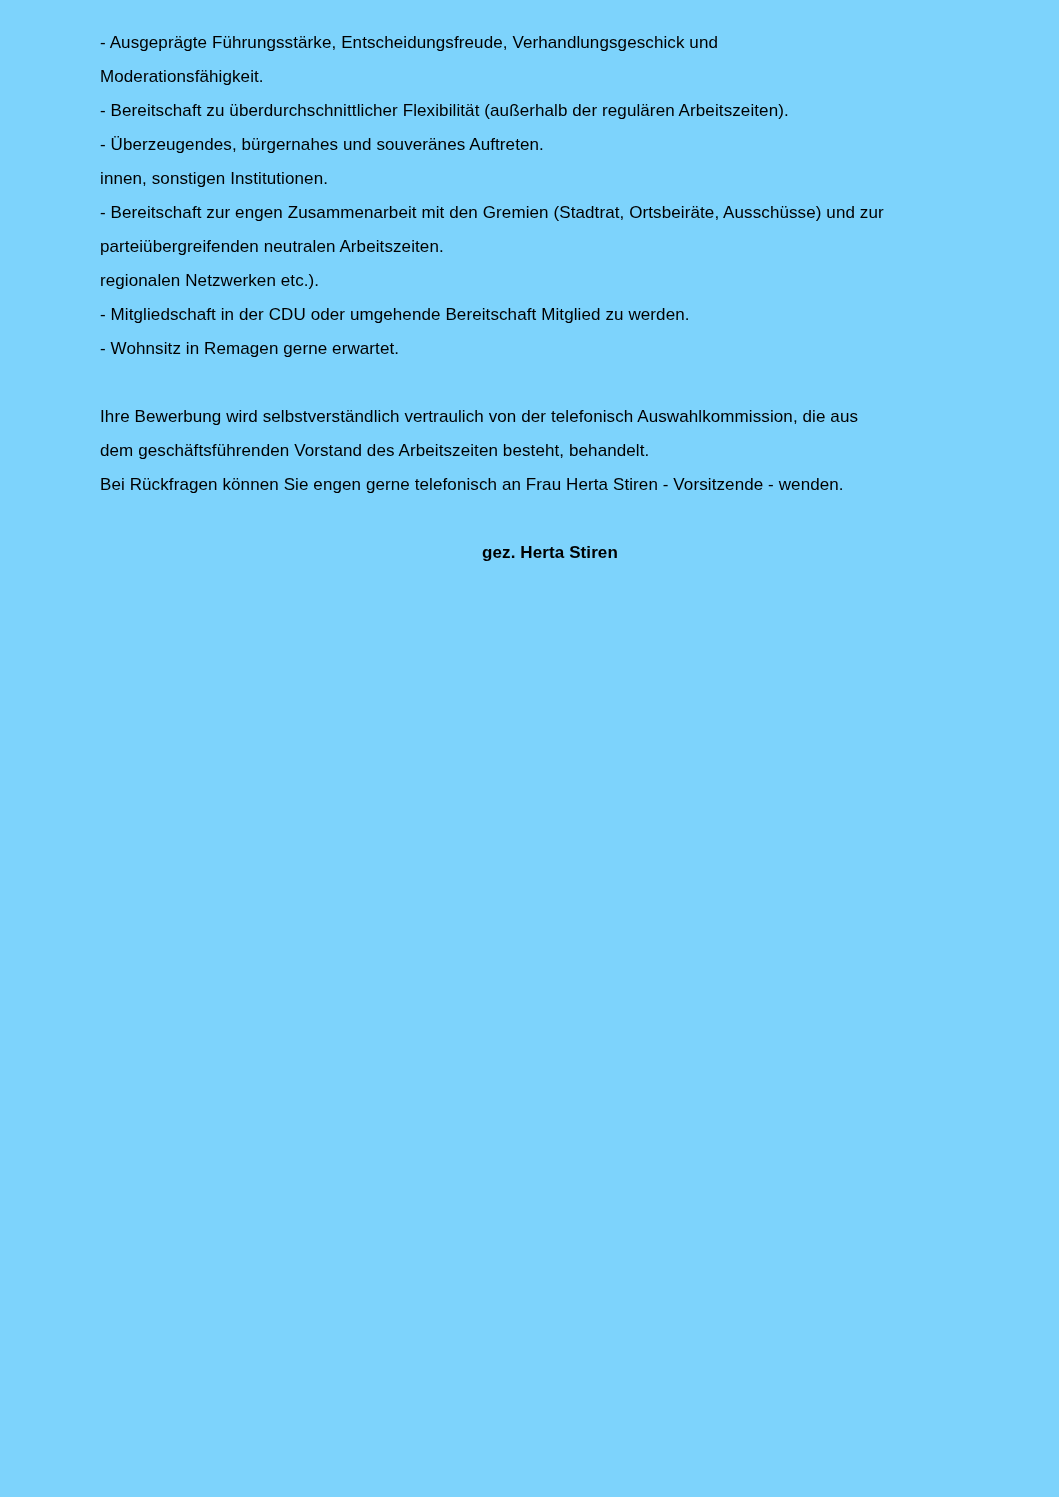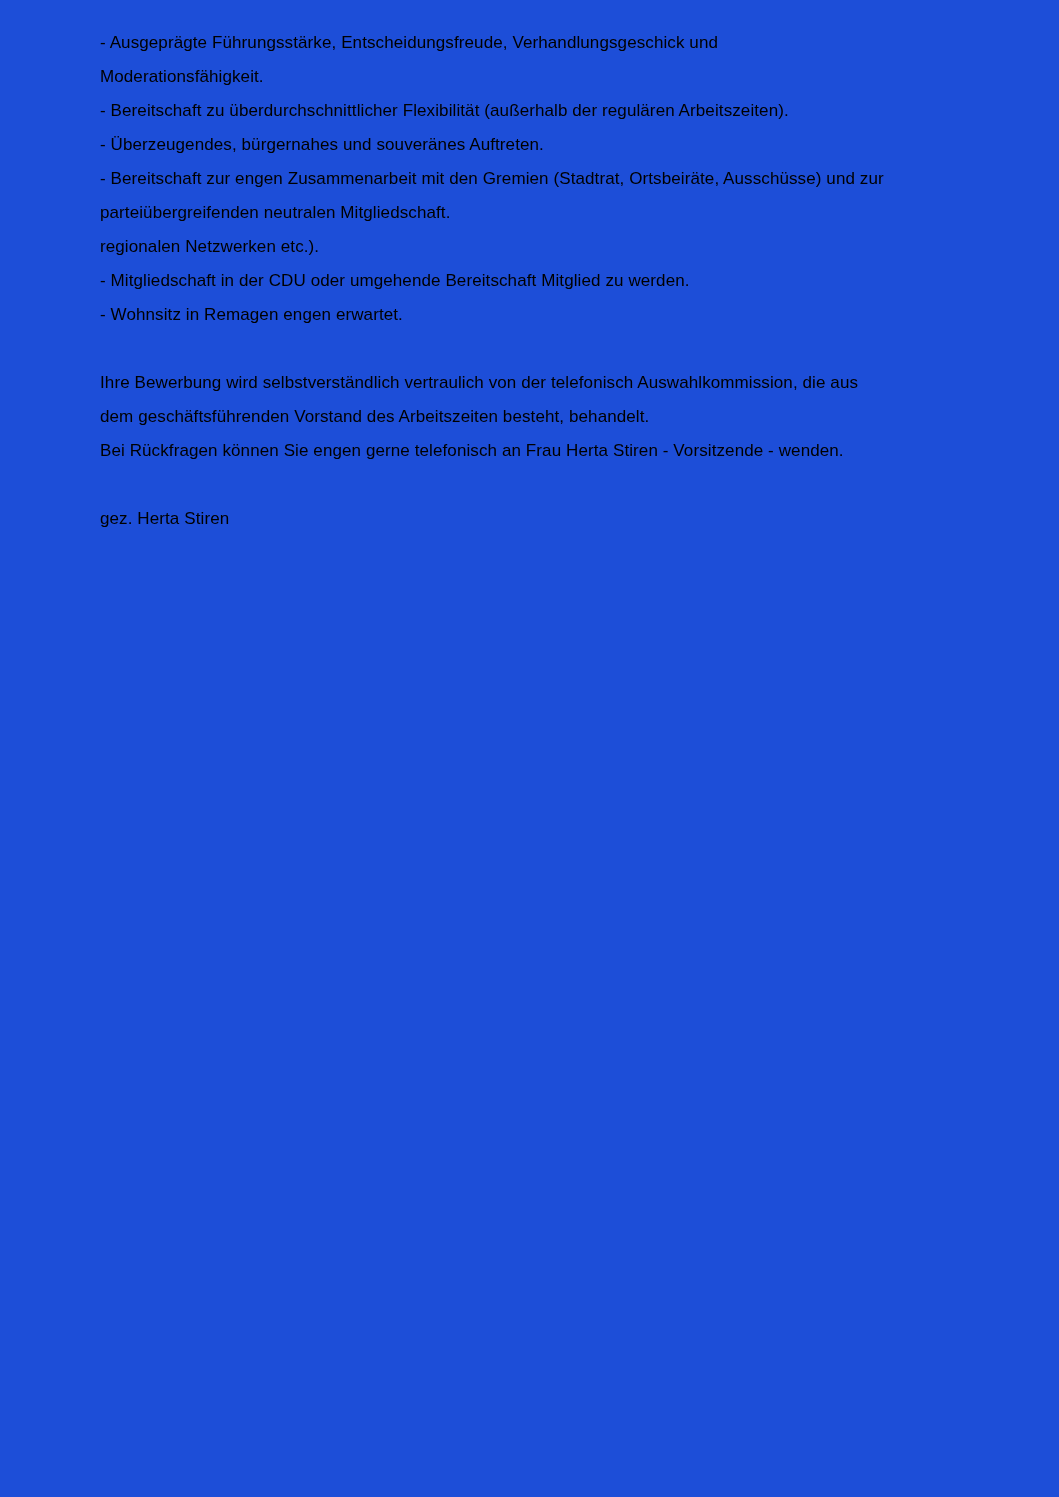--- a/index.html
+++ b/index.html
@@ -12,53 +12,56 @@
     height: 1497px;
     overflow: hidden;
     font-family: "Liberation Sans", sans-serif;
     color: #000000;
   }
   .page {
     box-sizing: border-box;
     width: 1059px;
     height: 1497px;
     padding: 26px 30px 0 100px;
-    background: #1d4ed8;
+    background: #7dd3fc;
   }
   .text-block {
     width: 910px;
   }
   .line {
     font-size: 17px;
     line-height: 34px;
     white-space: nowrap;
     letter-spacing: 0.1px;
   }
   .blank-line {
     height: 34px;
   }
   .signature-row {
     width: 900px;
+    text-align: center;
+    font-weight: bold;
   }
 </style>
 </head>
 <body>
 
 <div class="page">
 
   <div class="text-block">
     <div class="line">- Ausgeprägte Führungsstärke, Entscheidungsfreude, Verhandlungsgeschick und</div>
     <div class="line">Moderationsfähigkeit.</div>
     <div class="line">- Bereitschaft zu überdurchschnittlicher Flexibilität (außerhalb der regulären Arbeitszeiten).</div>
     <div class="line">- Überzeugendes, bürgernahes und souveränes Auftreten.</div>
+    <div class="line">innen, sonstigen Institutionen.</div>
     <div class="line">- Bereitschaft zur engen Zusammenarbeit mit den Gremien (Stadtrat, Ortsbeiräte, Ausschüsse) und zur</div>
-    <div class="line">parteiübergreifenden neutralen Mitgliedschaft.</div>
+    <div class="line">parteiübergreifenden neutralen Arbeitszeiten.</div>
     <div class="line">regionalen Netzwerken etc.).</div>
     <div class="line">- Mitgliedschaft in der CDU oder umgehende Bereitschaft Mitglied zu werden.</div>
-    <div class="line">- Wohnsitz in Remagen engen erwartet.</div>
+    <div class="line">- Wohnsitz in Remagen gerne erwartet.</div>
   </div>
 
   <div class="blank-line"></div>
 
   <div class="text-block">
     <div class="line">Ihre Bewerbung wird selbstverständlich vertraulich von der telefonisch Auswahlkommission, die aus</div>
     <div class="line">dem geschäftsführenden Vorstand des Arbeitszeiten besteht, behandelt.</div>
     <div class="line">Bei Rückfragen können Sie engen gerne telefonisch an Frau Herta Stiren - Vorsitzende - wenden.</div>
   </div>
 

